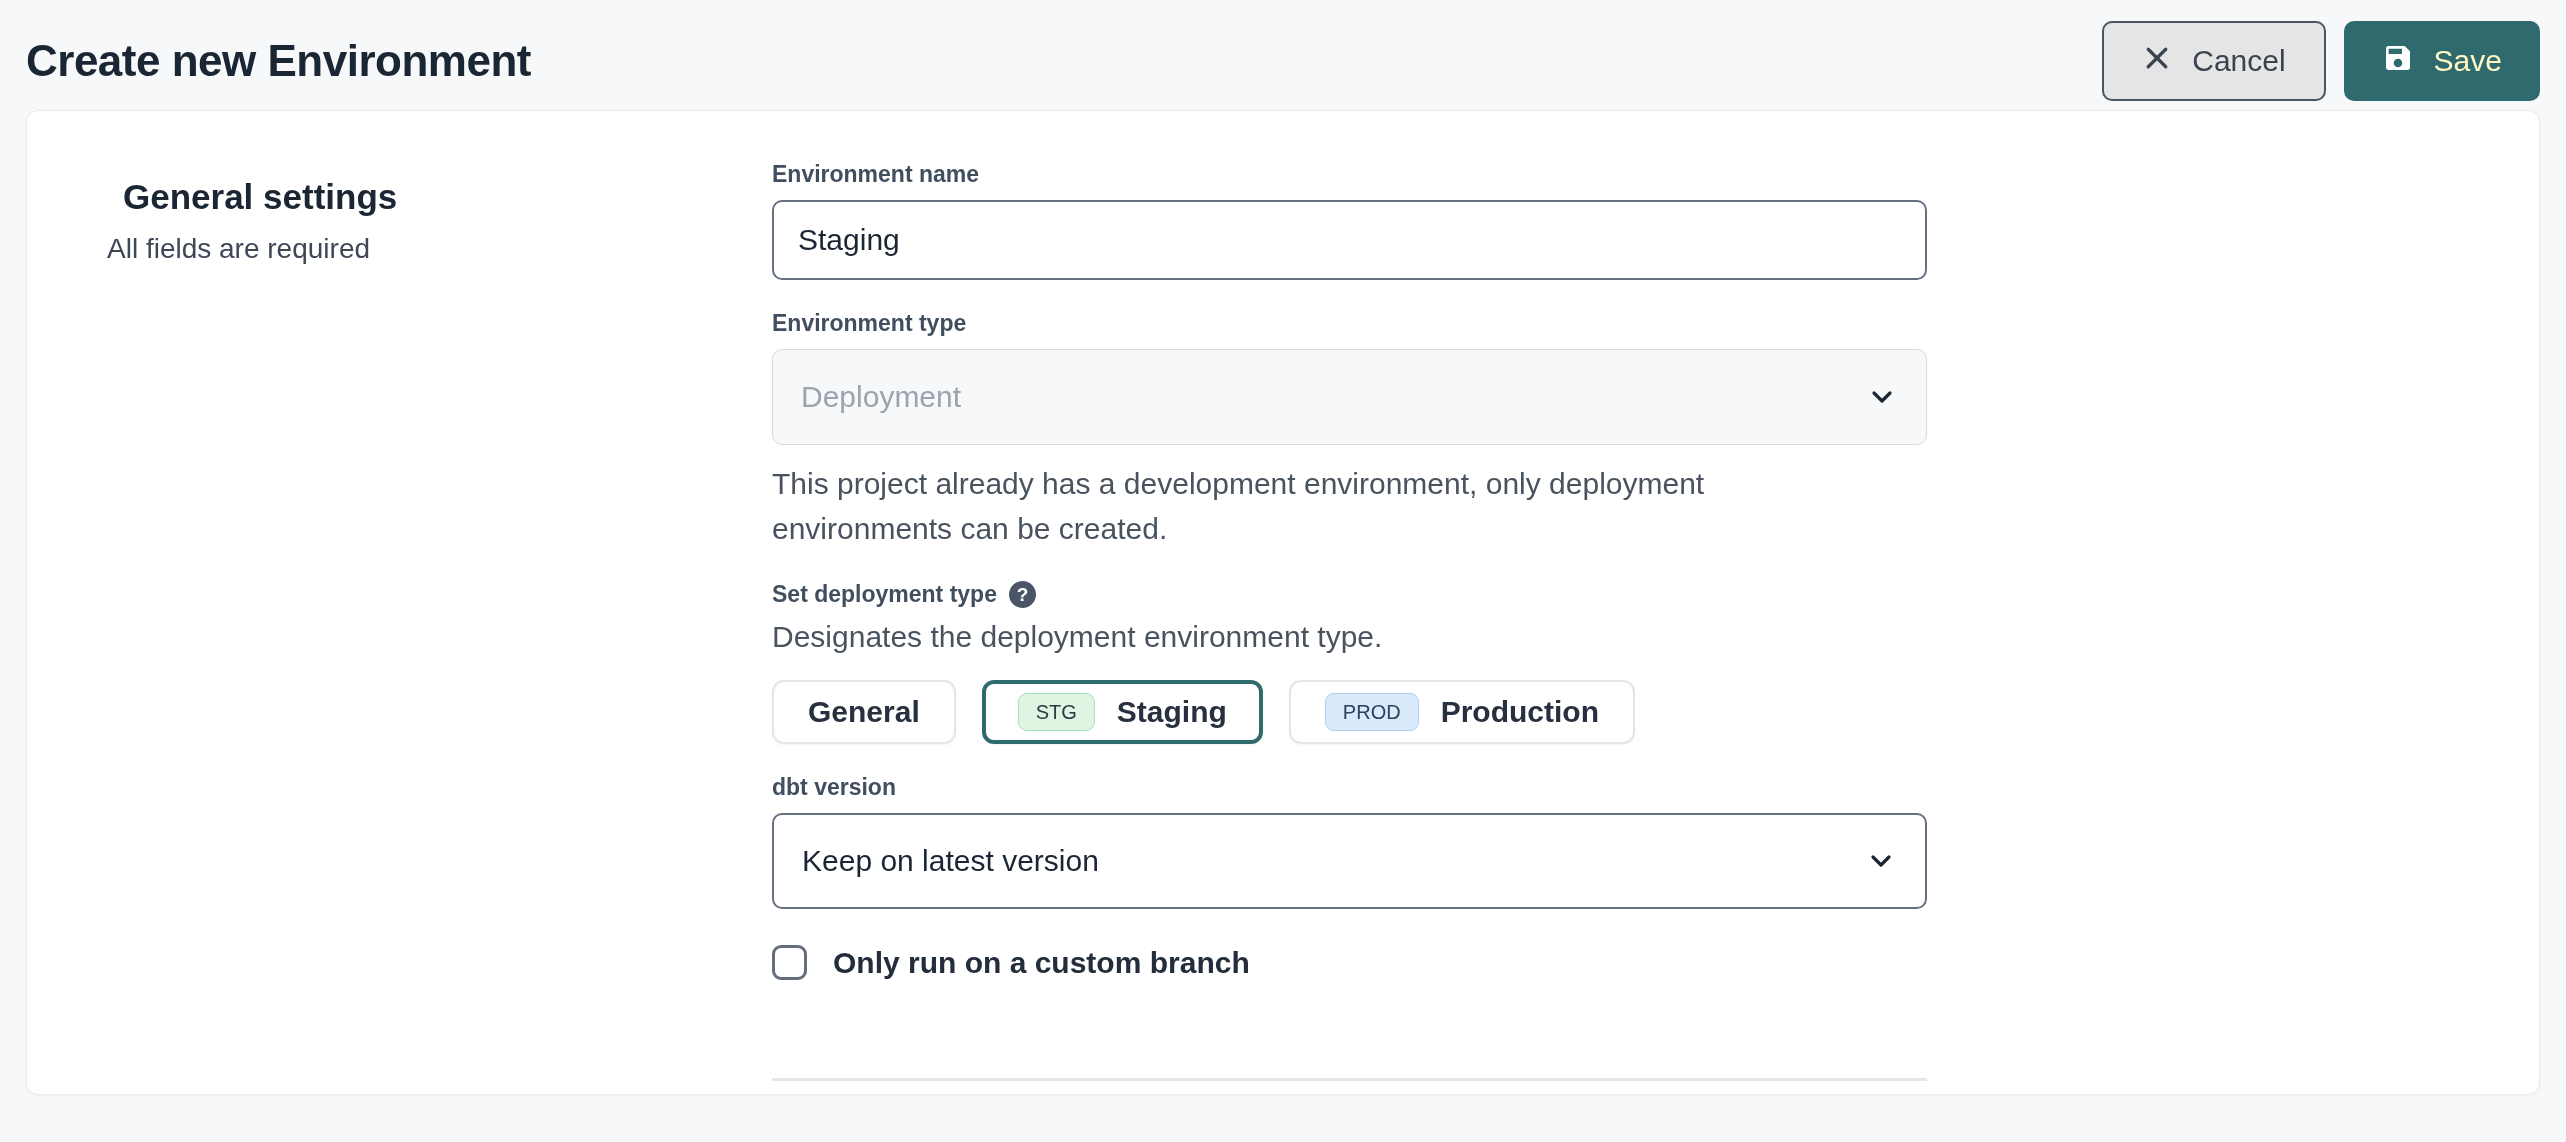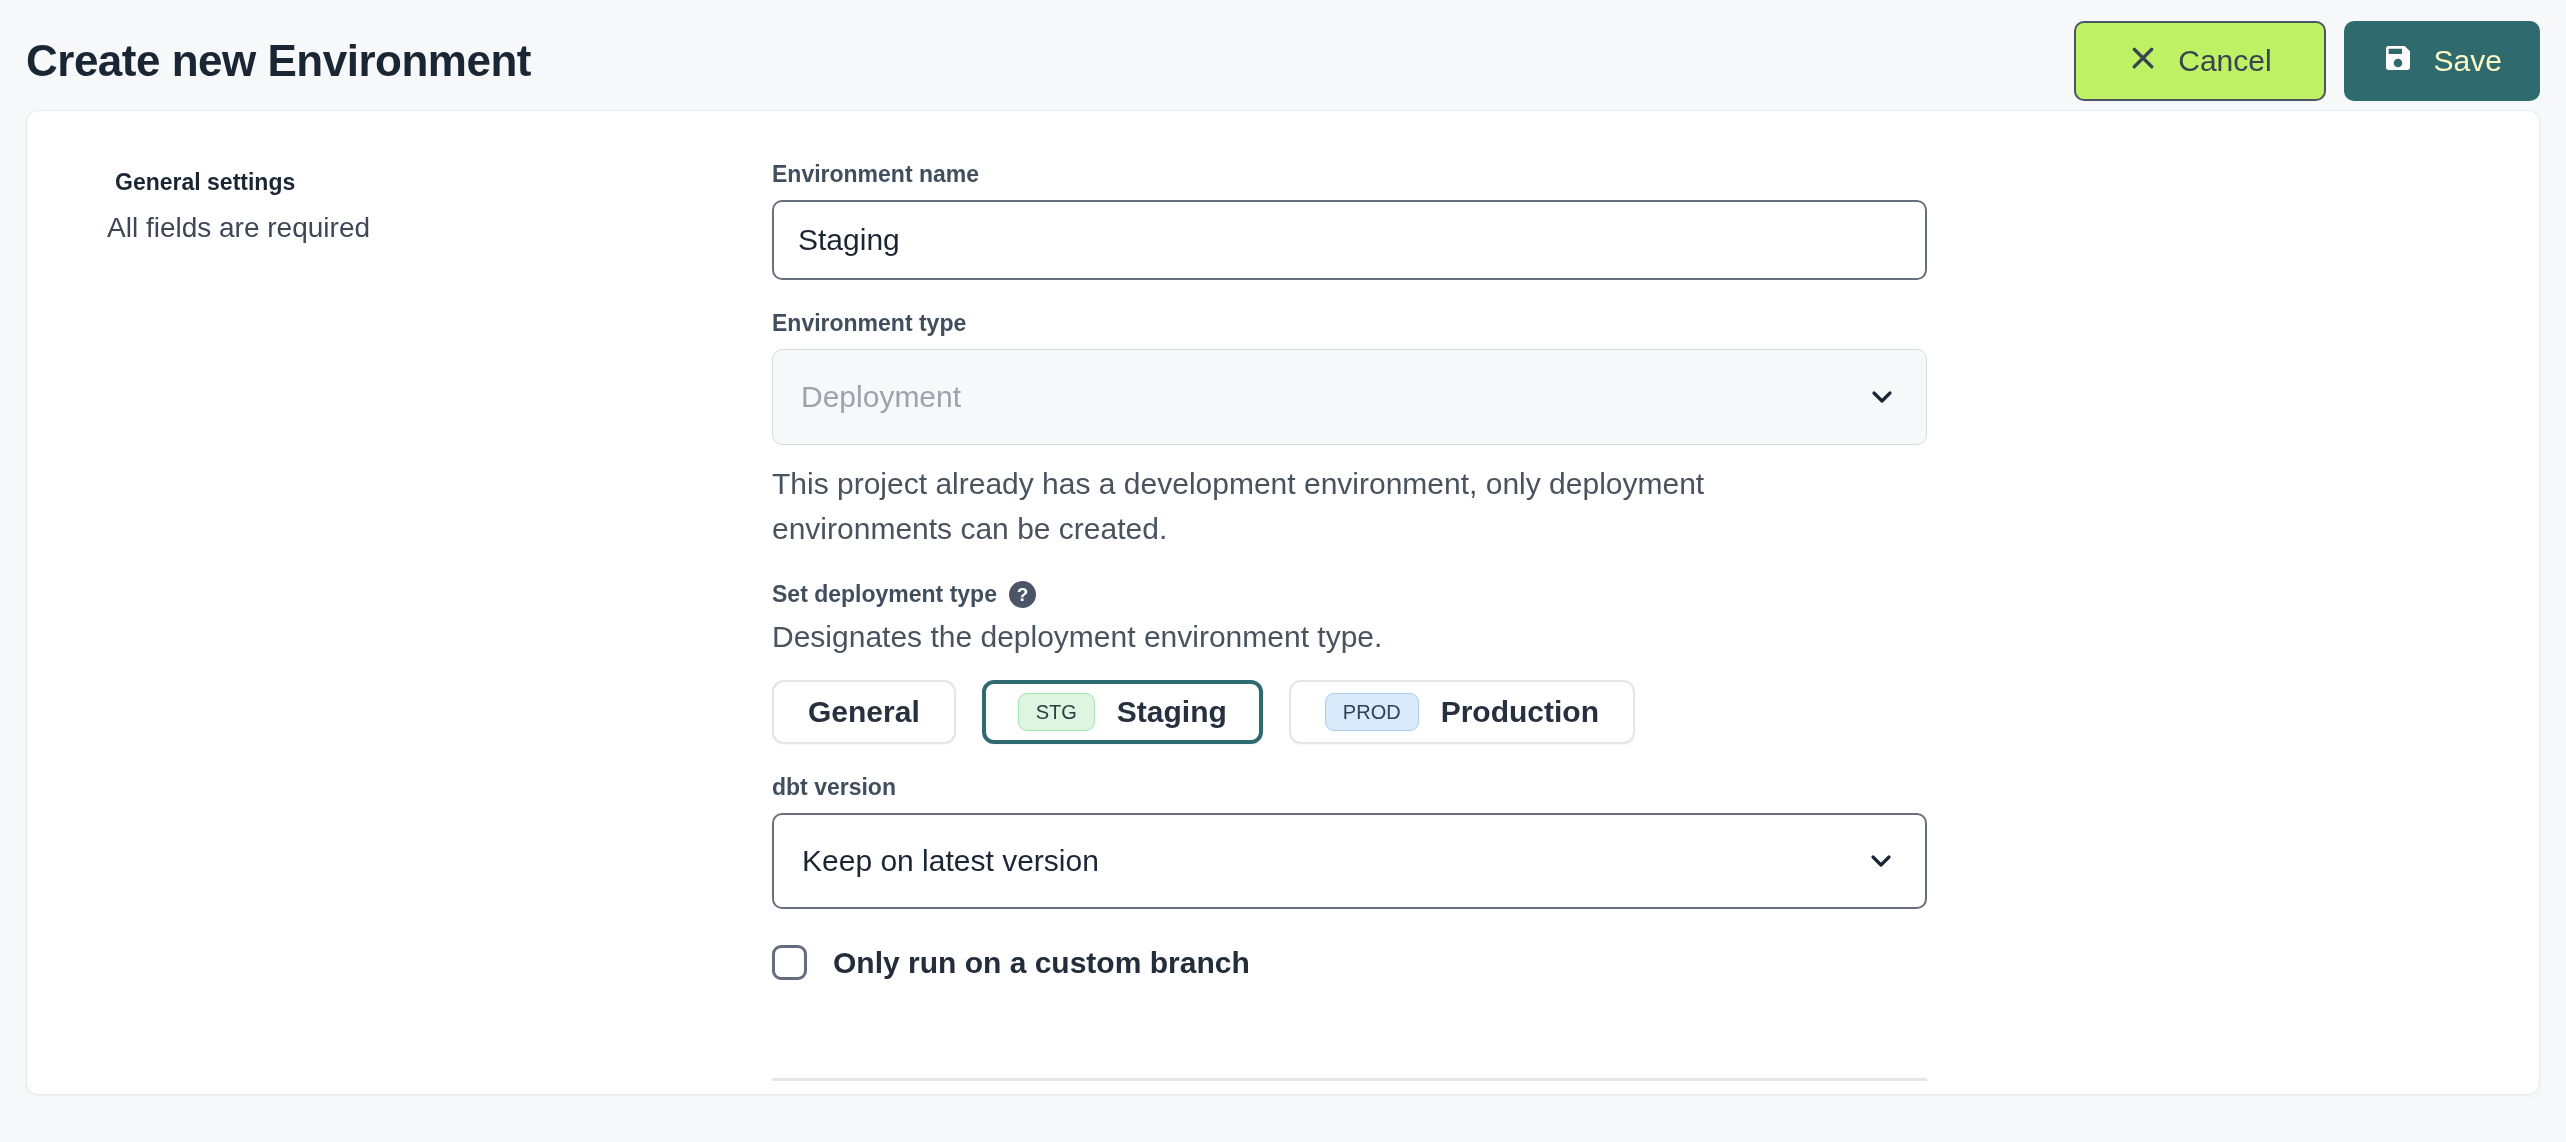--- a/index.html
+++ b/index.html
@@ -32,24 +32,24 @@
     height: 80px;
     border-radius: 10px;
     font-size: 30px;
     font-family: "Liberation Sans", sans-serif;
     display: inline-flex;
     align-items: center;
     gap: 20px;
     cursor: pointer;
   }
   .btn-cancel {
-    background: #bef264;
+    background: #e5e5e5;
     border: 2px solid #4A5462;
     color: #3A4350;
-    padding: 0 52px;
+    padding: 0 38px;
     text-align: right;
   }
   .btn-save {
     background: #2F6B6E;
     border: 2px solid #2F6B6E;
     color: #fef9c3;
     padding: 14px 36px;
   }
 
   
@@ -58,21 +58,21 @@
     background: #FFFFFF;
     border: 1px solid #E7E9EC;
     border-radius: 12px;
     padding: 50px 80px 0 80px;
     height: 985px;
     box-shadow: 0 1px 3px rgba(20,30,45,0.04);
   }
   .card-inner { display: flex; }
 
   .section-heading-col { width: 665px; flex-shrink: 0; }
-  .section-title { font-size: 23px; font-weight: 700; color: #1B2634; margin: 8px; }
+  .section-title { font-size: 35px; font-weight: 700; color: #1B2634; margin: 16px; }
   .section-subtitle { font-size: 28px; font-weight: 400; color: #3E4756; margin: 16px 0 0 0; }
 
   .form-col { width: 1155px; }
   .field-group { margin-top: 0; }
   .field-group + .field-group { margin-top: 30px; }
 
   .field-label {
     font-size: 23px;
     font-weight: 700;
     color: #414E5E;

